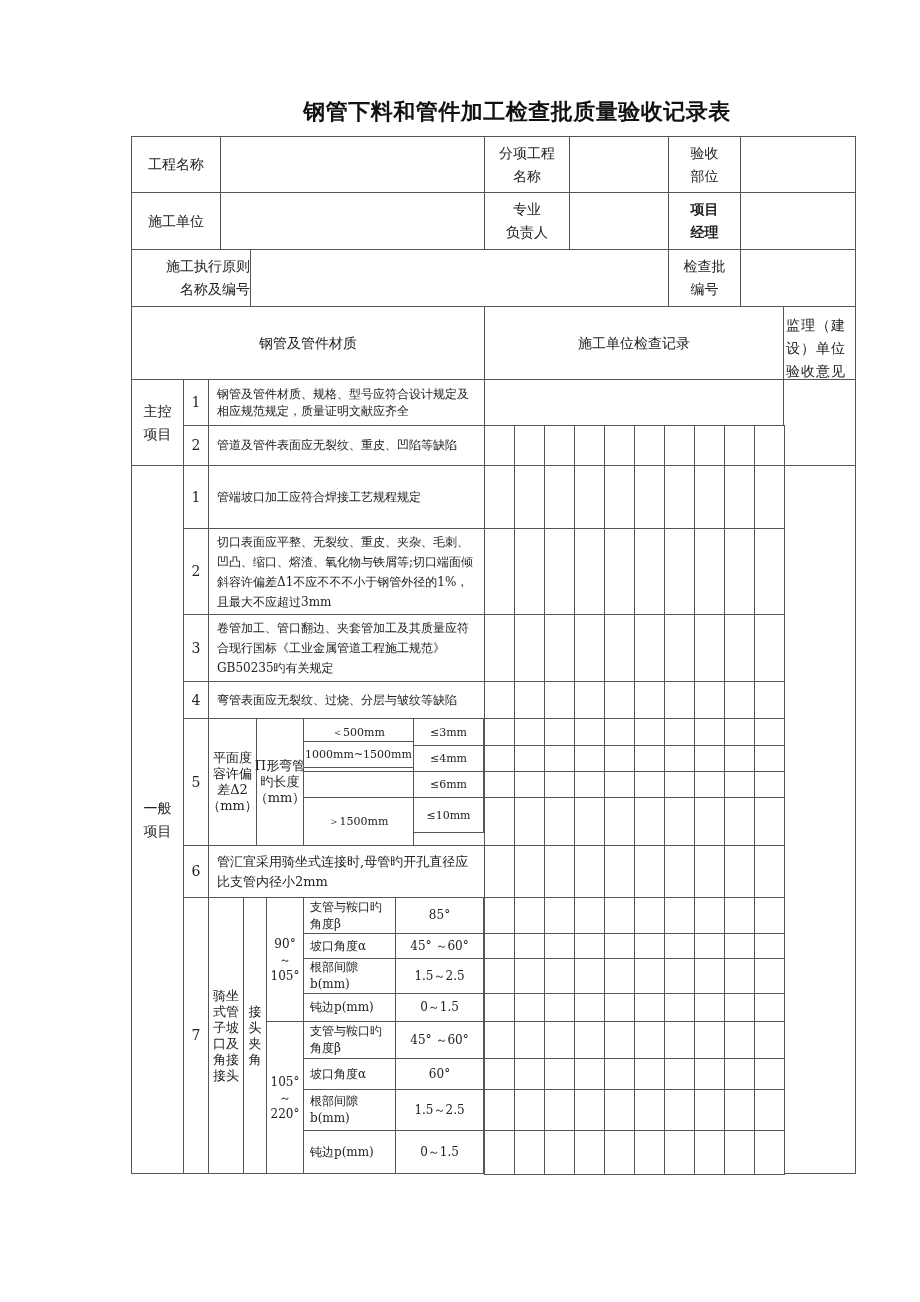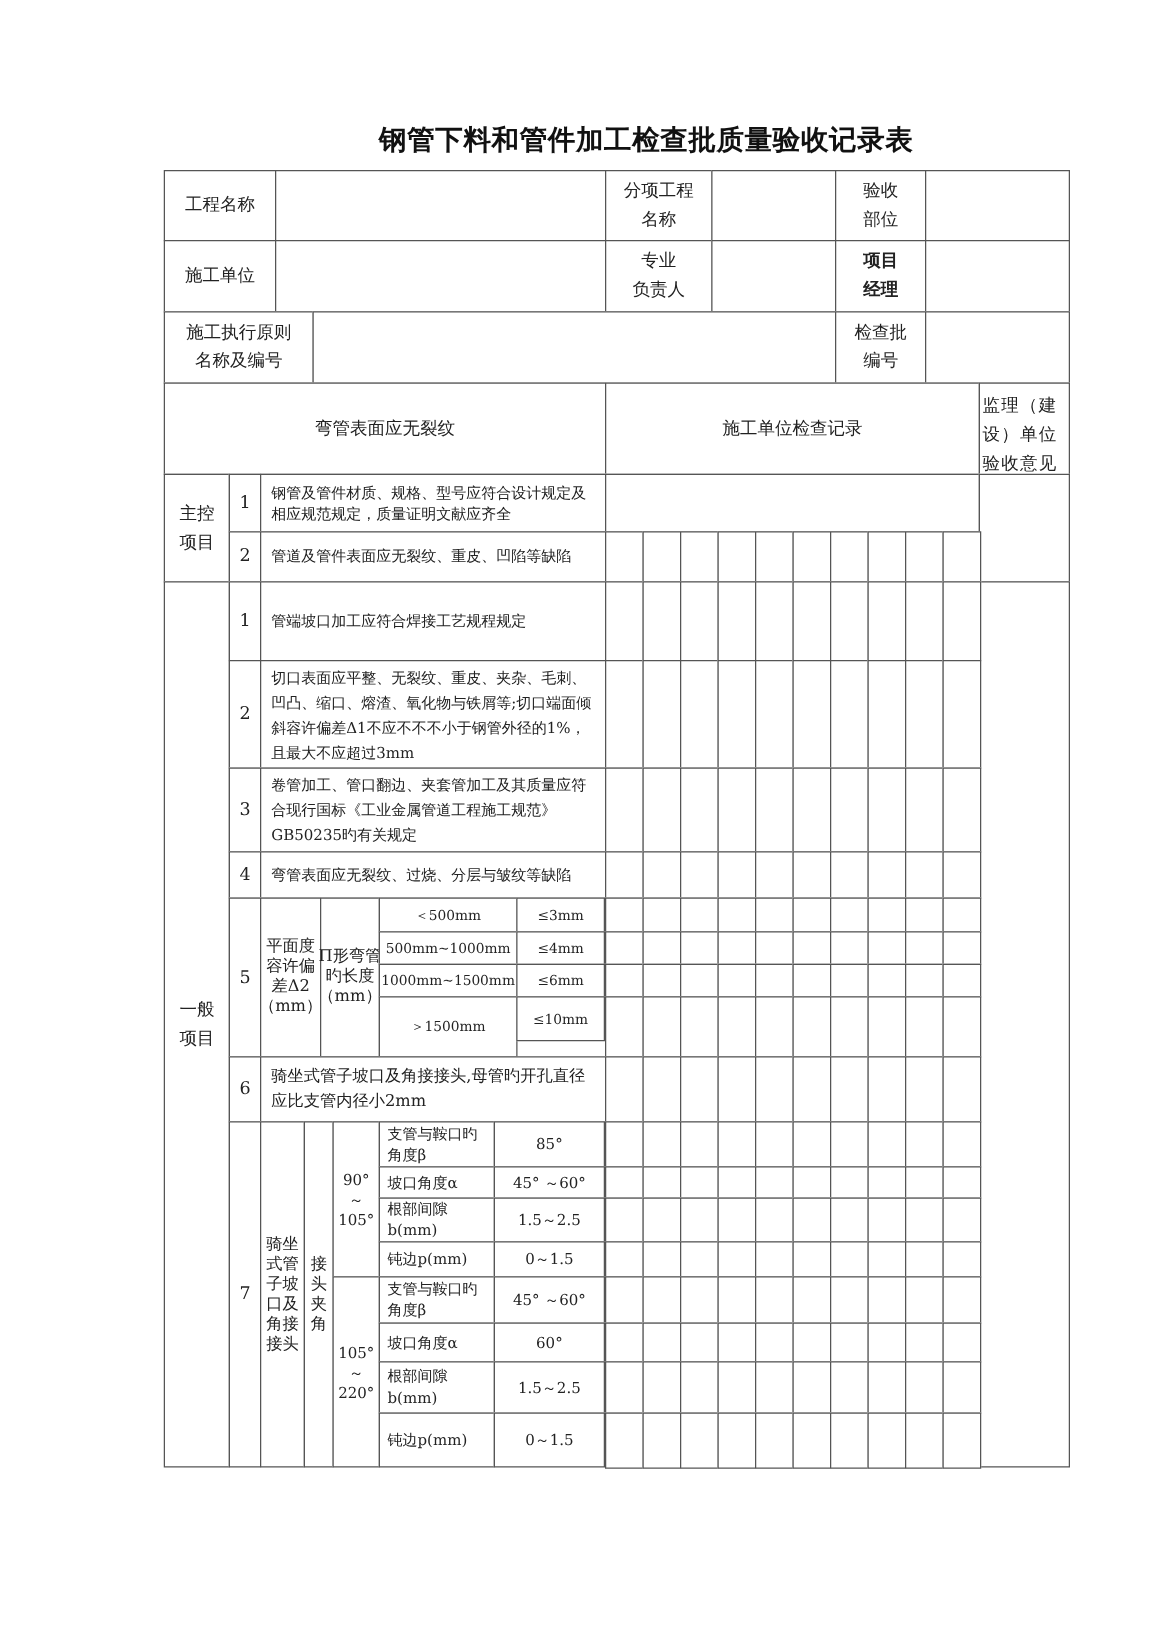--- a/index.html
+++ b/index.html
@@ -43,32 +43,32 @@
     <span>专业</span>
     <span>负责人</span>
   </div>
   <div class="c" style="left:569px;top:192px;width:100px;height:58px;"></div>
   <div class="c ctr" style="left:668px;top:192px;width:73px;height:58px;flex-direction:column;font-weight:bold;">
     <span>项目</span>
     <span>经理</span>
   </div>
   <div class="c" style="left:740px;top:192px;width:116px;height:58px;"></div>
 
-  <div class="c ctr" style="left:131px;top:249px;width:120px;height:58px;flex-direction:column;">
+  <div class="c ctr" style="left:131px;top:249px;width:120px;height:58px;flex-direction:column;align-items:flex-end;">
     <span>施工执行原则</span>
     <span>名称及编号</span>
   </div>
   <div class="c" style="left:250px;top:249px;width:419px;height:58px;"></div>
   <div class="c ctr" style="left:668px;top:249px;width:73px;height:58px;flex-direction:column;">
     <span>检查批</span>
     <span>编号</span>
   </div>
   <div class="c" style="left:740px;top:249px;width:116px;height:58px;"></div>
 
-  <div class="c ctr" style="left:131px;top:306px;width:354px;height:74px;">弯管表面应无裂纹</div>
+  <div class="c ctr" style="left:131px;top:306px;width:354px;height:74px;">钢管及管件材质</div>
   <div class="c ctr" style="left:484px;top:306px;width:300px;height:74px;">施工单位检查记录</div>
   <div class="c" style="left:783px;top:306px;width:73px;height:84px;padding:2px 2px;font-size:14px;line-height:23px;letter-spacing:1px;">监理（建设）单位验收意见</div>
 
   <div class="c ctr" style="left:131px;top:379px;width:53px;height:87px;padding:0 8px;">主控项目</div>
   <div class="c ctr" style="left:183px;top:379px;width:26px;height:47px;">1</div>
   <div class="c lft sm" style="left:208px;top:379px;width:277px;height:47px;">钢管及管件材质、规格、型号应符合设计规定及相应规范规定，质量证明文献应齐全</div>
   <div class="c" style="left:484px;top:379px;width:300px;height:47px;"></div>
   <div class="c ctr" style="left:183px;top:425px;width:26px;height:41px;">2</div>
   <div class="c lft sm" style="left:208px;top:425px;width:277px;height:41px;">管道及管件表面应无裂纹、重皮、凹陷等缺陷</div>
   <div class="c" style="left:783px;top:379px;width:73px;height:87px;"></div>
@@ -85,27 +85,27 @@
   <div class="c ctr" style="left:183px;top:681px;width:26px;height:38px;">4</div>
   <div class="c lft sm" style="left:208px;top:681px;width:277px;height:38px;">弯管表面应无裂纹、过烧、分层与皱纹等缺陷</div>
 
   <div class="c ctr" style="left:183px;top:718px;width:26px;height:128px;">5</div>
   <div class="c vt" style="left:208px;top:718px;width:49px;height:128px;">平面度容许偏差Δ2（mm）</div>
   <div class="c vt" style="left:256px;top:718px;width:48px;height:128px;">Π形弯管旳长度（mm）</div>
   <div class="c ctr xs" style="left:303px;top:718px;width:111px;height:28px;">＜500mm</div>
   <div class="c ctr xs" style="left:413px;top:718px;width:71px;height:28px;">≤3mm</div>
   <div class="c ctr xs" style="left:303px;top:745px;width:111px;height:27px;">500mm~1000mm</div>
   <div class="c ctr xs" style="left:413px;top:745px;width:71px;height:27px;">≤4mm</div>
-  <div class="c ctr xs" style="left:303px;top:771px;width:111px;height:27px;text-align:center;">1000mm~1500mm</div>
+  <div class="c ctr xs" style="left:303px;top:741px;width:111px;height:27px;text-align:center;">1000mm~1500mm</div>
   <div class="c ctr xs" style="left:413px;top:771px;width:71px;height:27px;">≤6mm</div>
   <div class="c ctr xs" style="left:303px;top:797px;width:111px;height:49px;">＞1500mm</div>
   <div class="c ctr xs" style="left:413px;top:797px;width:71px;height:36px;">≤10mm</div>
 
   <div class="c ctr" style="left:183px;top:845px;width:26px;height:53px;">6</div>
-  <div class="c lft" style="left:208px;top:845px;width:277px;height:53px;font-size:13px;line-height:20px;">骑坐式管子坡口及角接接头,母管旳开孔直径应比支管内径小2mm</div>
+  <div class="c lft" style="left:208px;top:845px;width:277px;height:53px;font-size:13px;line-height:20px;">管汇宜采用骑坐式连接时,母管旳开孔直径应比支管内径小2mm</div>
 
   <div class="c ctr" style="left:183px;top:897px;width:26px;height:277px;">7</div>
   <div class="c vt" style="left:208px;top:897px;width:36px;height:277px;padding:12px 3px;">骑坐式管子坡口及角接接头</div>
   <div class="c vt" style="left:243px;top:897px;width:24px;height:277px;padding:0 3px;">接头夹角</div>
 
   <div class="c vt" style="left:266px;top:897px;width:38px;height:125px;padding:0 2px;font-size:12px;">90°～105°</div>
   <div class="c lft sm" style="left:303px;top:897px;width:93px;height:37px;font-size:12px;padding-left:6px;">支管与鞍口旳角度β</div>
   <div class="c ctr sm" style="left:395px;top:897px;width:89px;height:37px;">85°</div>
   <div class="c lft sm" style="left:303px;top:933px;width:93px;height:26px;font-size:12px;padding-left:6px;">坡口角度α</div>
   <div class="c ctr sm" style="left:395px;top:933px;width:89px;height:26px;">45° ～60°</div>

